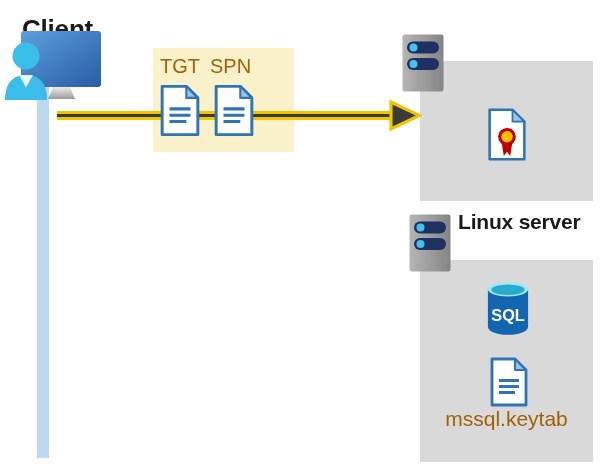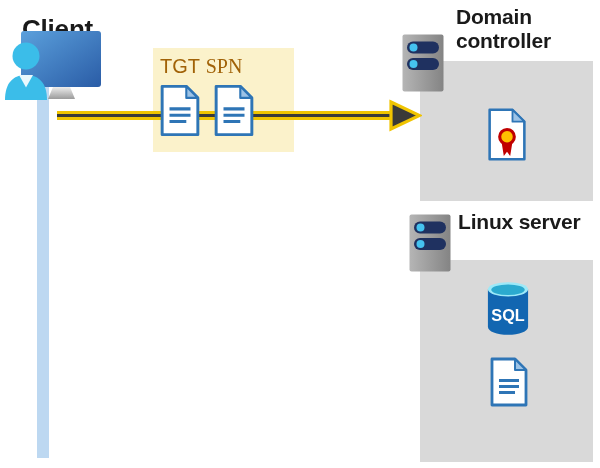--- a/index.html
+++ b/index.html
@@ -9,21 +9,21 @@
   }
   .abs{position:absolute;}
   .title{
     font-weight:bold;color:#1a1a1a;font-size:21px;line-height:1.15;letter-spacing:-0.2px;
   }
   .client-title{left:22px;top:15px;font-size:26px;}
   .dc-title{left:456px;top:5px;width:140px;}
   .linux-title{left:458px;top:210px;width:140px;white-space:nowrap;}
   .plain{color:#a16207;font-size:20px;}
   .tgt-label{left:156px;top:55px;width:48px;text-align:center;}
-  .spn-label{left:200px;top:55px;width:48px;text-align:center;font-family:Liberation Serif, serif;}
+  .spn-label{left:210px;top:55px;width:48px;text-align:left;}
   .keytab-label{left:420px;top:407px;width:173px;text-align:center;font-size:21px;}
   .vline{
     left:37px;top:86px;width:12px;height:372px;
     background:var(--line-blue,#BDD8F1);z-index:1;
   }
   .ticket-box{
     left:153px;top:48px;width:141px;height:104px;
     background:var(--ticket-box-bg,#FBF2CB);z-index:1;
   }
   .gray-box{background:var(--server-box-bg,#D9D9D9);z-index:1;}
@@ -94,21 +94,20 @@
         <stop offset="0" stop-color="#B5B5B5"></stop>
           <stop offset="1" stop-color="#848484"></stop>
       </linearGradient>
     </defs>
     <rect x="0.5" y="0.5" width="41" height="57" rx="2" fill="url(#srvGradA)"></rect>
     <rect x="5" y="7.5" width="32" height="12" rx="6" fill="#1F3160"></rect>
     <rect x="5" y="24" width="32" height="12" rx="6" fill="#1F3160"></rect>
     <circle cx="11.5" cy="13.5" r="4" fill="#45C3F0"></circle>
     <circle cx="11.5" cy="30" r="4" fill="#45C3F0"></circle>
   </svg>
-  <div class="abs title dc-title z3">Domain controller</div>
 
   <svg class="abs z3" style="left:486px;top:108px" width="42" height="53" viewBox="0 0 44 58">
     <path d="M3 2 H28 L41 15 V56 H3 Z" fill="#fff" stroke="#2E75B6" stroke-width="2.8" stroke-linejoin="round"></path>
     <path d="M28 2 V15 H41 Z" fill="#9DC3E6" stroke="#2E75B6" stroke-width="2" stroke-linejoin="round"></path>
     <path d="M16 37 L18.5 52.5 L22 48 L25.5 52.5 L28 37 Z" fill="#C00000"></path>
     <circle cx="22" cy="31.5" r="8" fill="#FFC000" stroke="#C00000" stroke-width="3.4"></circle>
   </svg>
 
   <div class="abs gray-box linux-box"></div>
   <svg class="abs z3" style="left:409px;top:214px" width="42" height="58" viewBox="0 0 42 58">
@@ -132,14 +131,15 @@
     <ellipse cx="23" cy="8.4" rx="17.5" ry="5.6" fill="#2BAACF"></ellipse>
     <text x="23" y="41" text-anchor="middle" font-family="Liberation Sans, sans-serif" font-size="17" font-weight="bold" fill="#fff">SQL</text>
   </svg>
 
   <svg class="abs z3" style="left:489px;top:357px" width="40" height="50" viewBox="0 0 40 50">
     <path d="M3 2 H26 L37 13 V48 H3 Z" fill="#fff" stroke="#2E75B6" stroke-width="2.8" stroke-linejoin="round"></path>
     <path d="M26 2 V13 H37 Z" fill="#9DC3E6" stroke="#2E75B6" stroke-width="2" stroke-linejoin="round"></path>
     <path d="M10 23.5 H30 M10 29.5 H30 M10 35.5 H26" stroke="#2E75B6" stroke-width="3"></path>
   </svg>
 
+  <div class="abs plain keytab-label z3">mssql.keytab</div>
 
 </div>
 
 </body></html>

